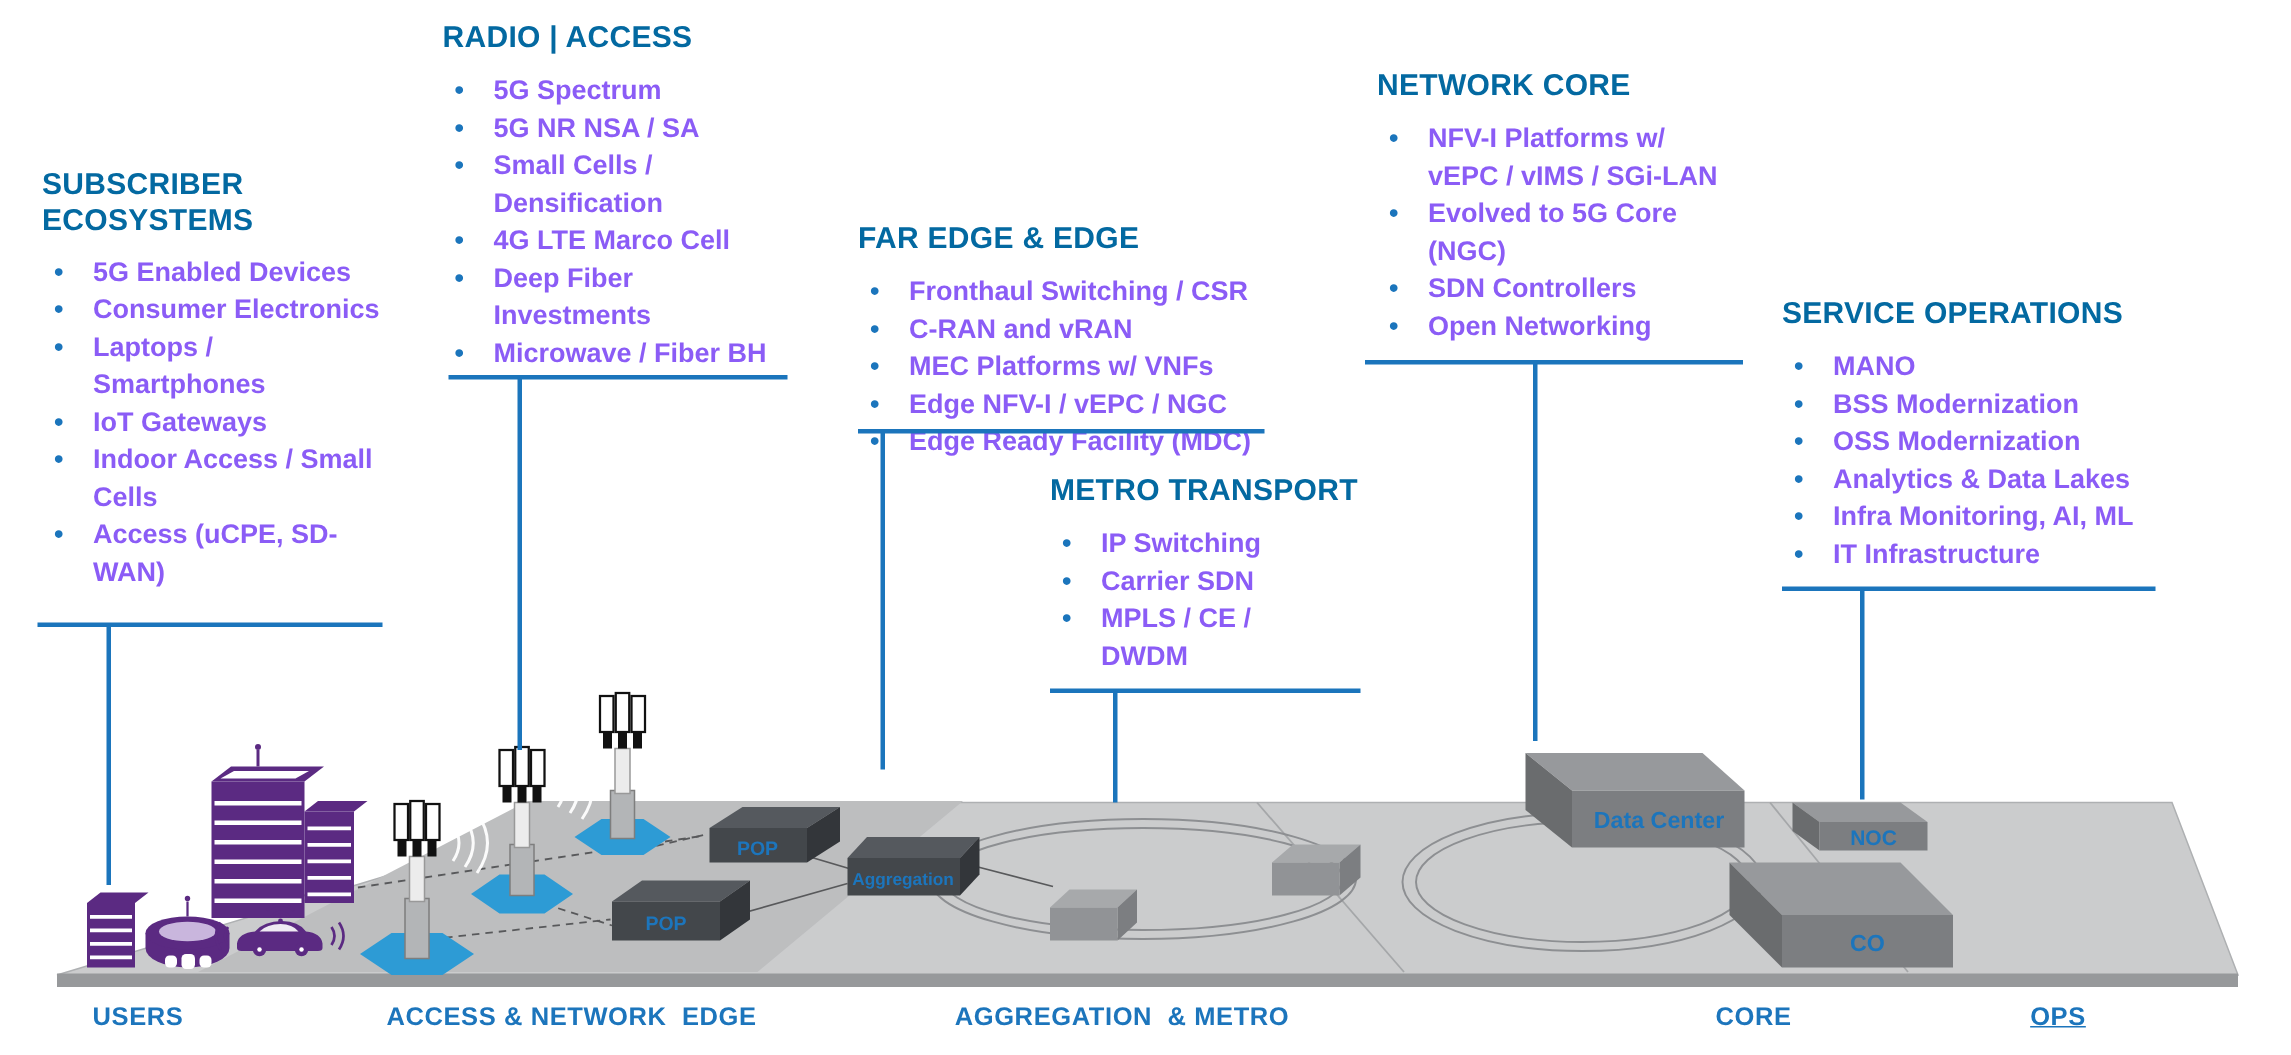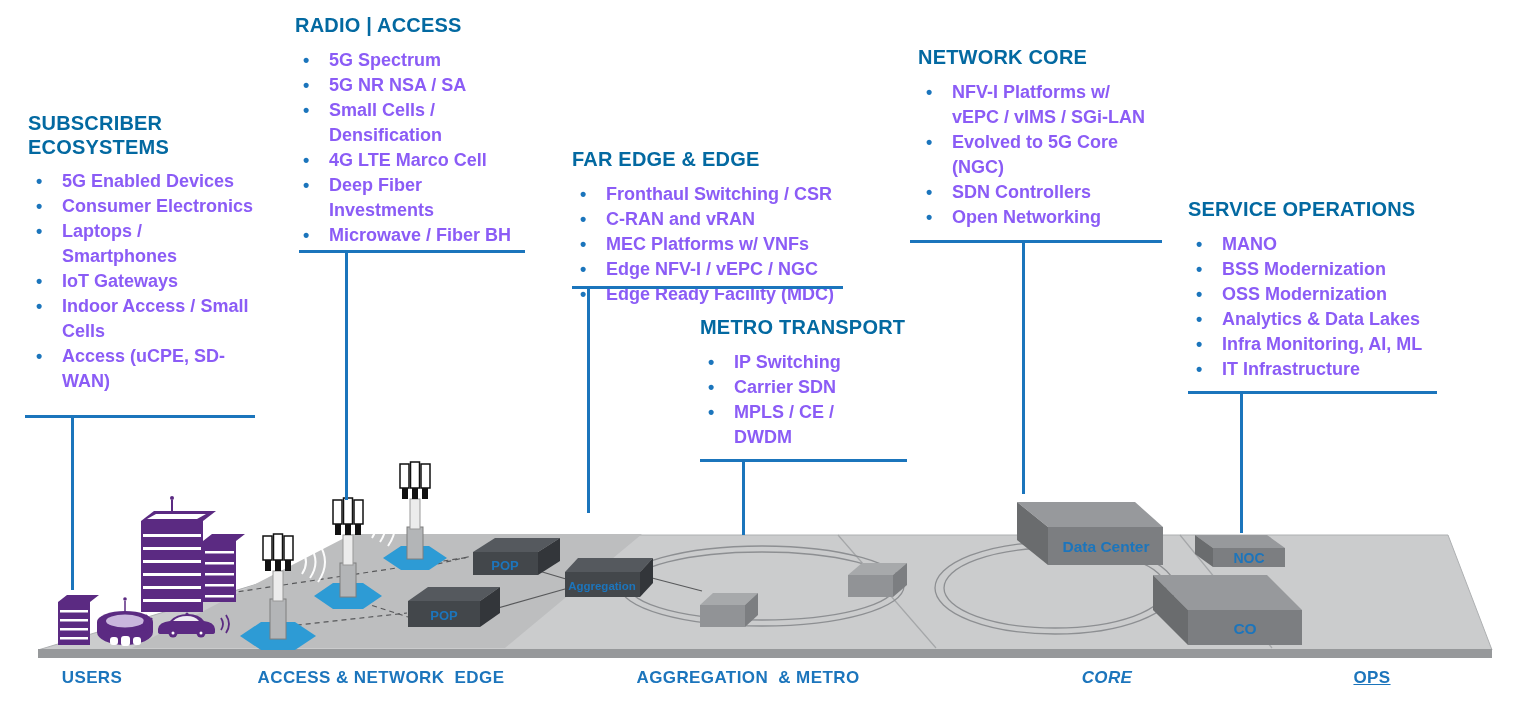--- a/index.html
+++ b/index.html
@@ -332,16 +332,16 @@
 
   <div class="underline" style="left:910px;top:240px;width:252px;"></div>
   <div class="vline" style="left:1022px;top:242px;height:252px;"></div>
 
   <div class="underline" style="left:1188px;top:391px;width:249px;"></div>
   <div class="vline" style="left:1240px;top:393px;height:140px;"></div>
 
   <div class="zone-label" style="left:92px;top:668px;">USERS</div>
   <div class="zone-label" style="left:356px;top:668px;margin-left:25px;">ACCESS &amp; NETWORK  EDGE</div>
   <div class="zone-label" style="left:732px;top:668px;margin-left:16px;">AGGREGATION  &amp; METRO</div>
-  <div class="zone-label" style="left:1107px;top:668px;font-style:italic;">CORE</div>
+  <div class="zone-label" style="left:1169px;top:668px;">CORE</div>
   <div class="zone-label" style="left:1372px;top:668px;text-decoration:underline;">OPS</div>
 
 </div>
 
 </body></html>

